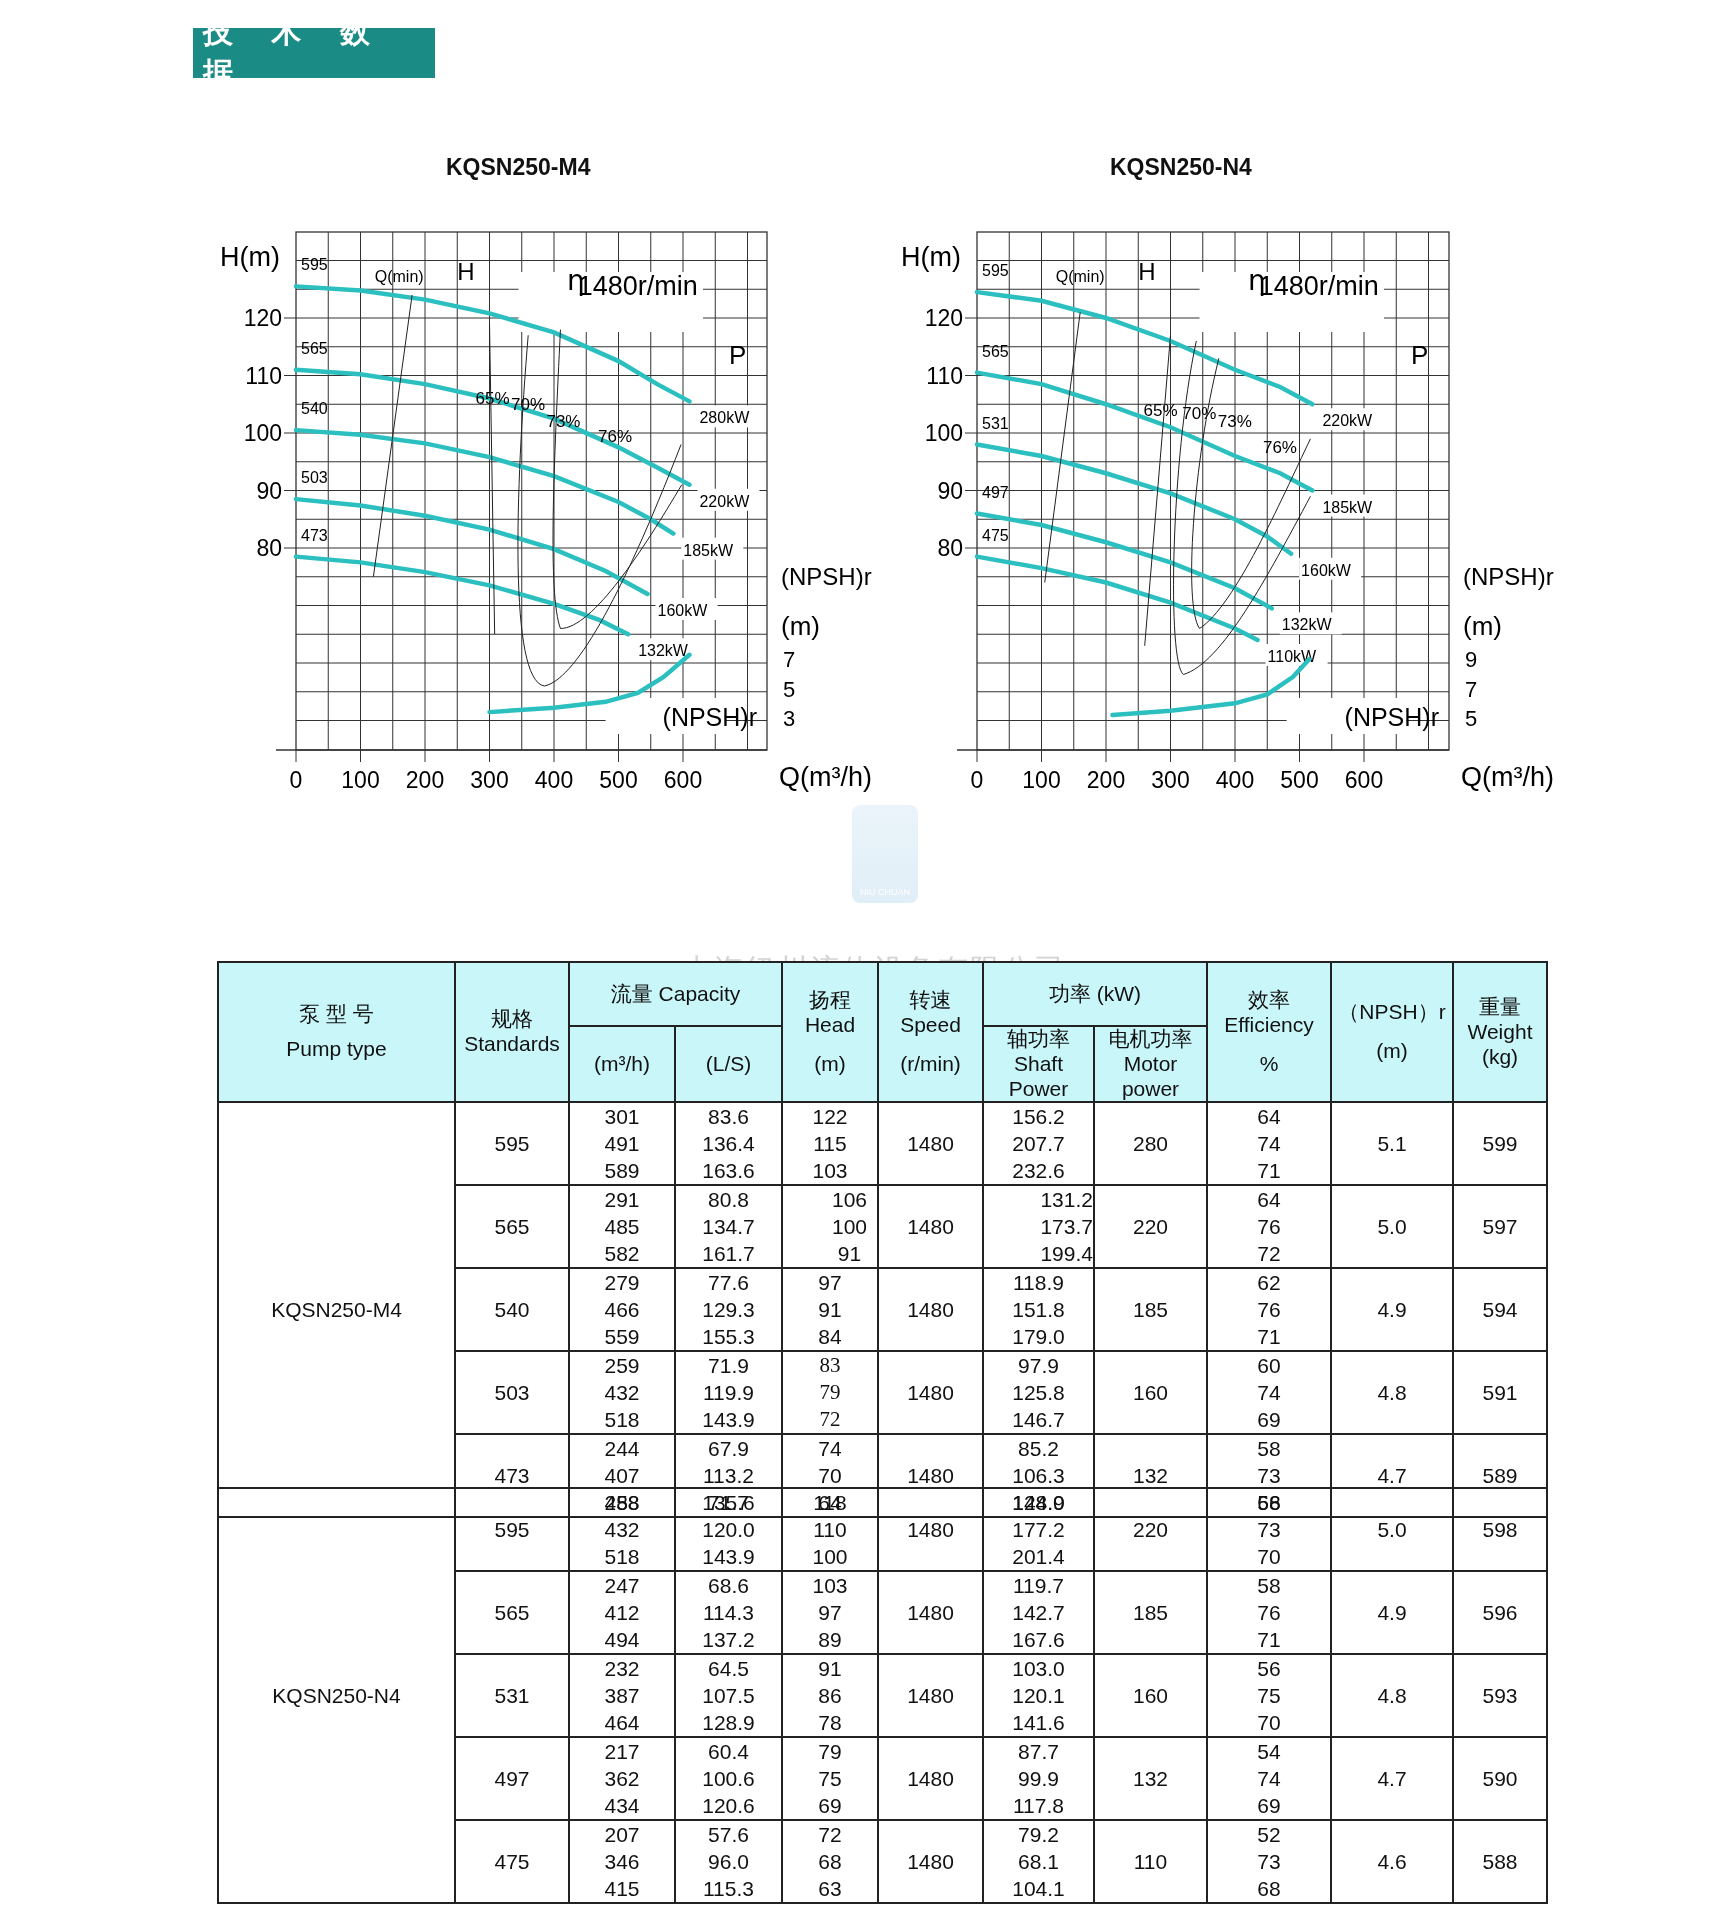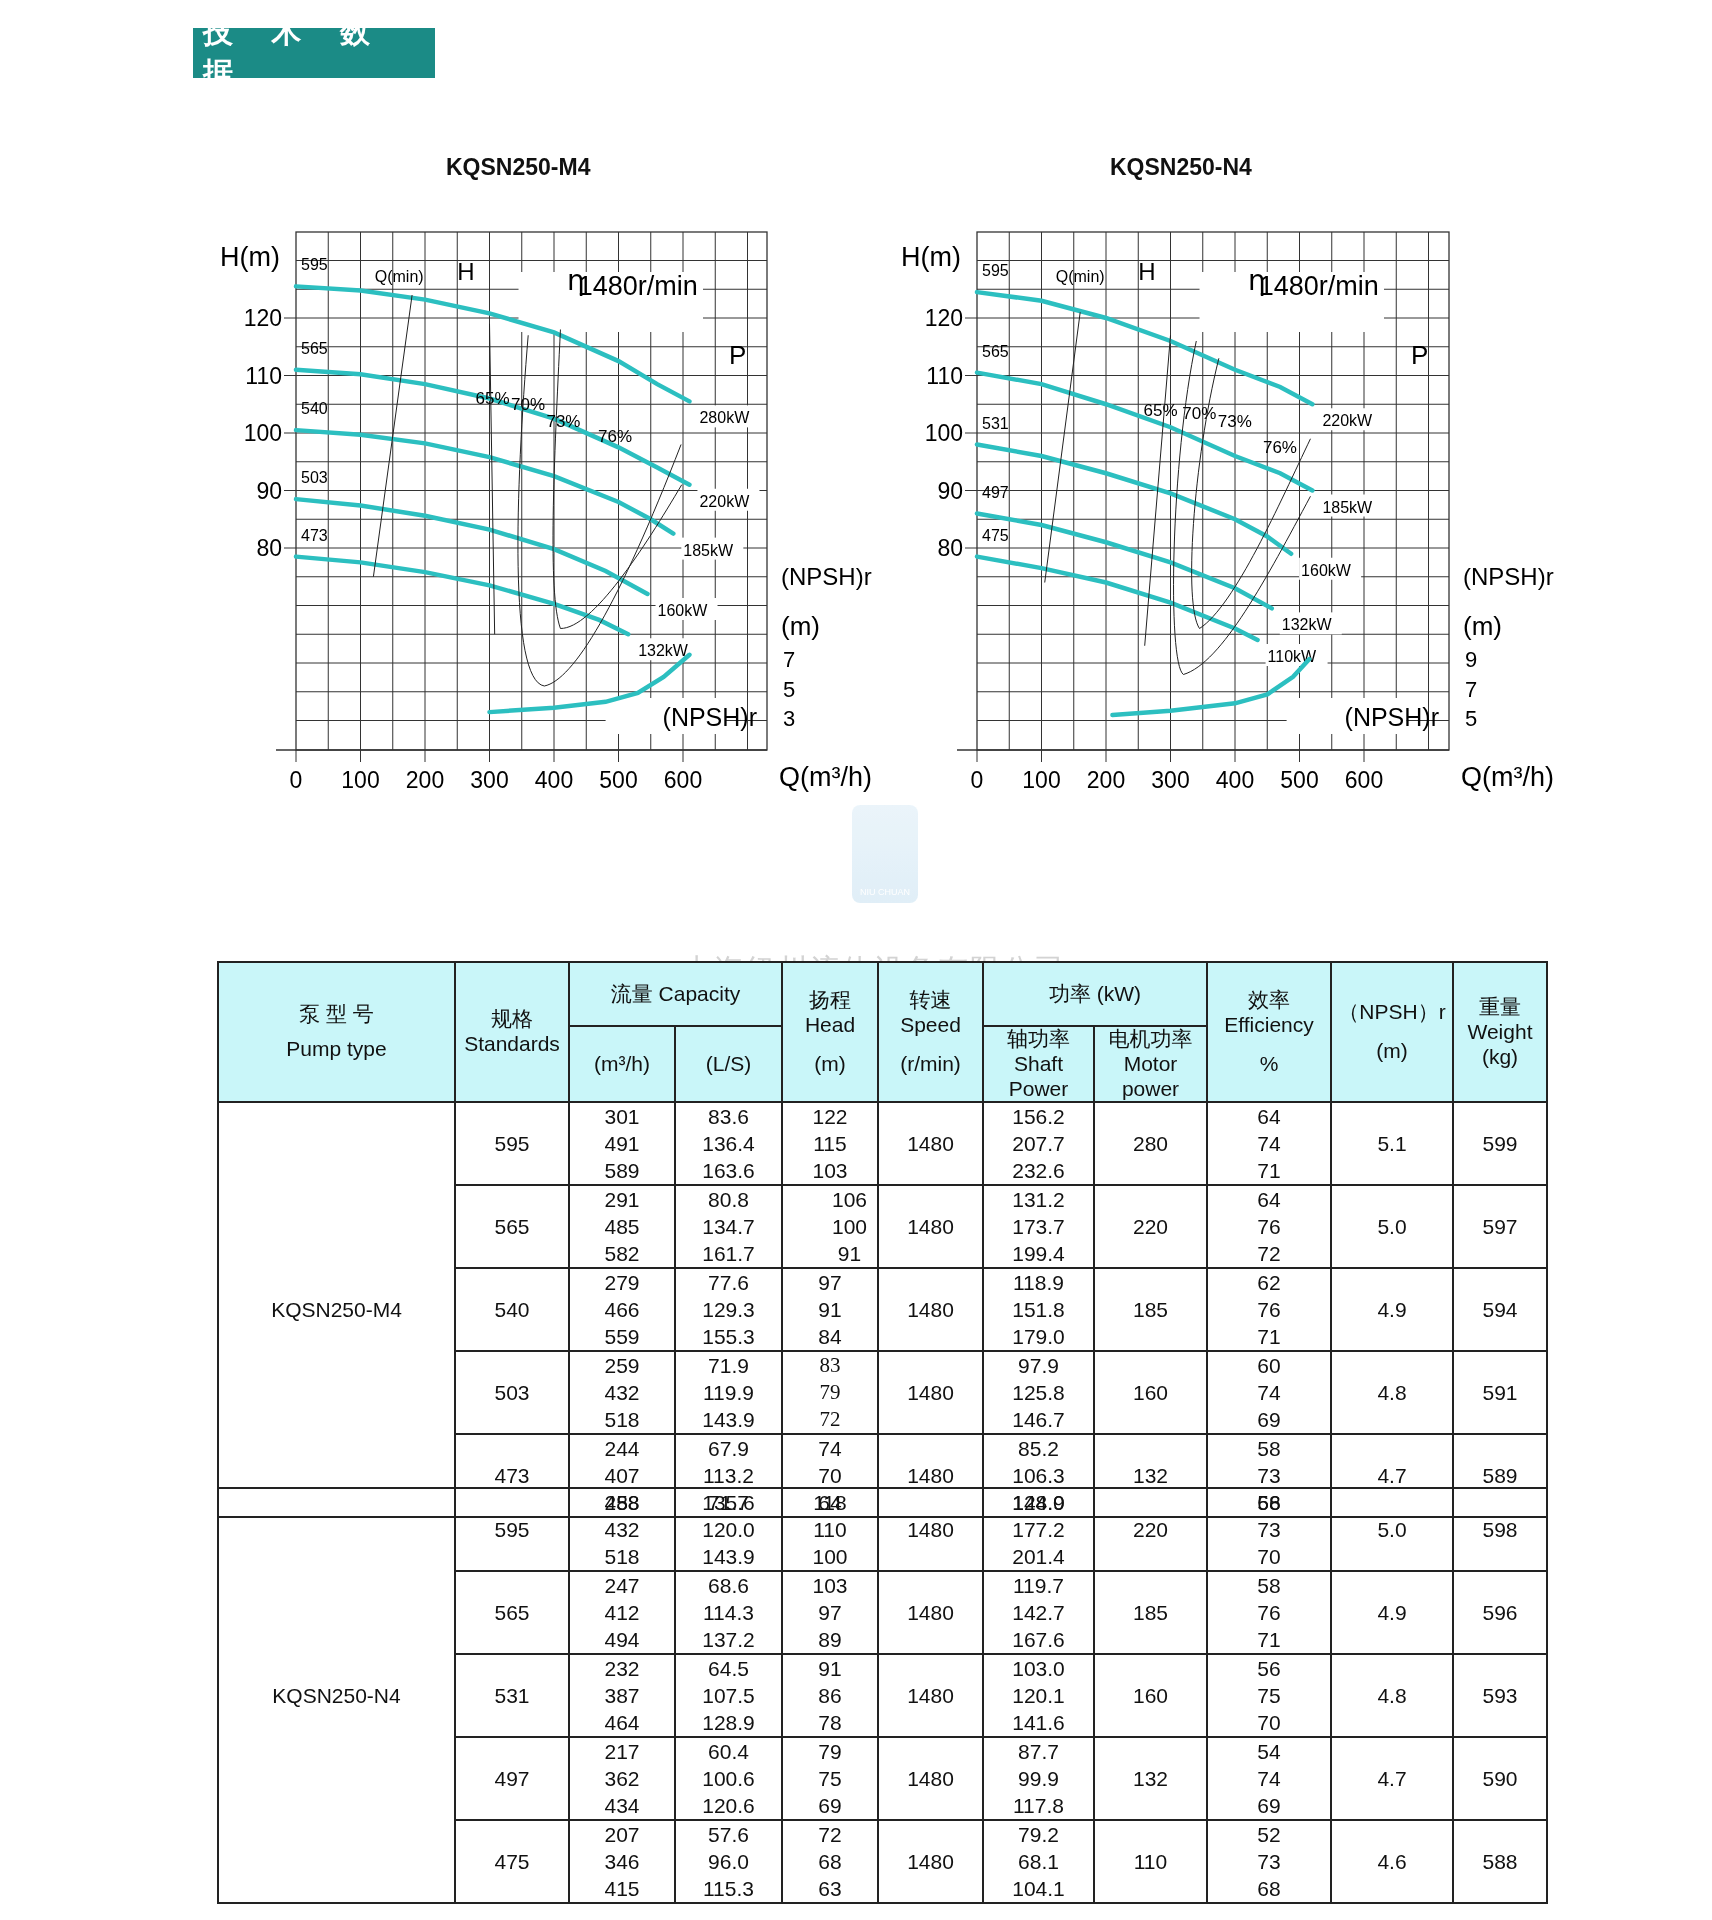--- a/index.html
+++ b/index.html
@@ -338,21 +338,21 @@
         <td class="multi" style="white-space: pre-line;">291
 485
 582</td>
         <td class="multi" style="white-space: pre-line;">80.8
 134.7
 161.7</td>
         <td class="multi" style="white-space: pre-line; padding-left: 39px;">106
 100
 91</td>
         <td>1480</td>
-        <td class="multi" style="white-space: pre-line;">131.2
+        <td class="multi" style="white-space: pre-line; text-align: right;">131.2
 173.7
 199.4</td>
         <td>220</td>
         <td class="multi" style="white-space: pre-line;">64
 76
 72</td>
         <td>5.0</td>
         <td>597</td>
       </tr>
       <tr style="height: 80px;">

